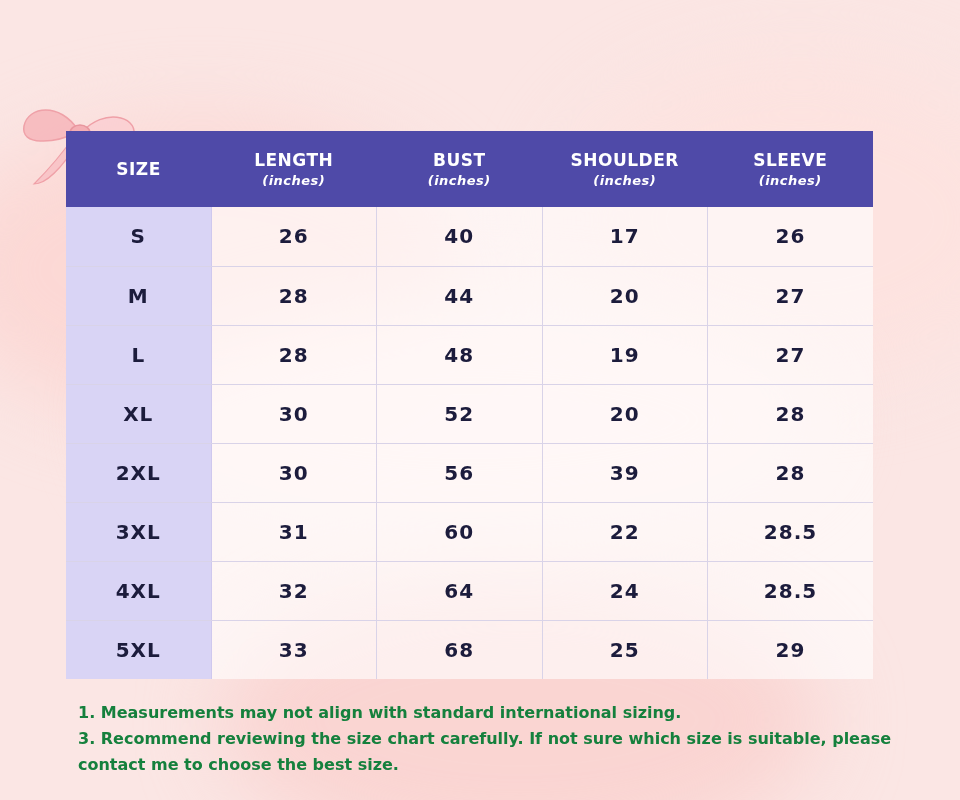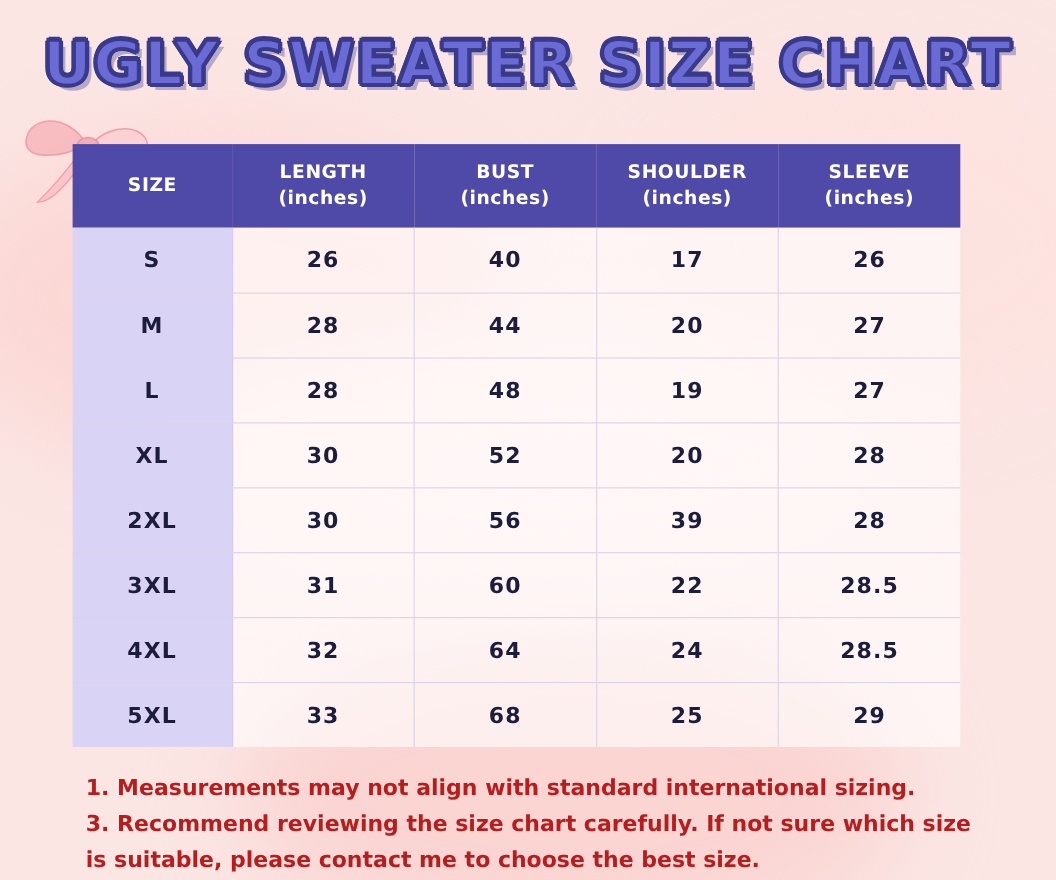--- a/index.html
+++ b/index.html
@@ -81,22 +81,23 @@
     font-weight: bold;
     font-size: 17px;
     line-height: 1.35;
     height: 76px;
     vertical-align: middle;
     letter-spacing: 0.5px;
     border: none;
   }
   thead th .unit {
     display: block;
-    font-size: 17px;
-    font-weight: bold;
+    font-size: 13px;
+    font-weight: bold;
+    font-style: italic;
   }
   thead th.size-head { width: 145px; }
 
   tbody td {
     height: 59px;
     text-align: center;
     vertical-align: middle;
     font-family: "DejaVu Sans", sans-serif;
     font-weight: bold;
     font-size: 20px;
@@ -114,37 +115,36 @@
   }
 
   
   .notes {
     position: absolute;
     left: 78px;
     top: 700px;
     width: 815px;
     font-family: "DejaVu Sans", sans-serif;
     font-weight: bold;
-    font-size: 20px;
-    color: #b91c1c;
+    font-size: 16px;
+    color: #15803d;
     line-height: 1.62;
   }
   .notes .note { margin: 0; }
 </style>
 </head>
 <body>
 
 <div class="bg-blob blob-a"></div>
 <div class="bg-blob blob-b"></div>
 <div class="bg-blob blob-c"></div>
 <div class="bg-blob blob-d"></div>
 
 <div class="page">
 
-  <div class="title">UGLY SWEATER SIZE CHART</div>
 
   <svg class="bow" viewBox="0 0 150 110" xmlns="http://www.w3.org/2000/svg">
     <g opacity="0.9">
       <path d="M70 38 C52 10, 20 14, 16 34 C12 54, 46 52, 70 40 Z" fill="#f7b9bd" stroke="#ee9aa2" stroke-width="1.5"></path>
       <path d="M74 40 C96 16, 128 24, 126 42 C124 60, 92 54, 74 42 Z" fill="#fbd0d3" stroke="#ee9aa2" stroke-width="1.5"></path>
       <path d="M68 42 C54 62, 40 78, 26 92 C38 92, 54 76, 70 50 Z" fill="#f9c3c7" stroke="#ee9aa2" stroke-width="1.2"></path>
       <path d="M76 44 C80 64, 86 78, 92 92 C84 90, 76 72, 74 50 Z" fill="#fcdcde" stroke="#ee9aa2" stroke-width="1.2"></path>
       <ellipse cx="72" cy="41" rx="10" ry="8" fill="#f4a9b0" stroke="#e68f98" stroke-width="1.5"></ellipse>
     </g>
   </svg>

